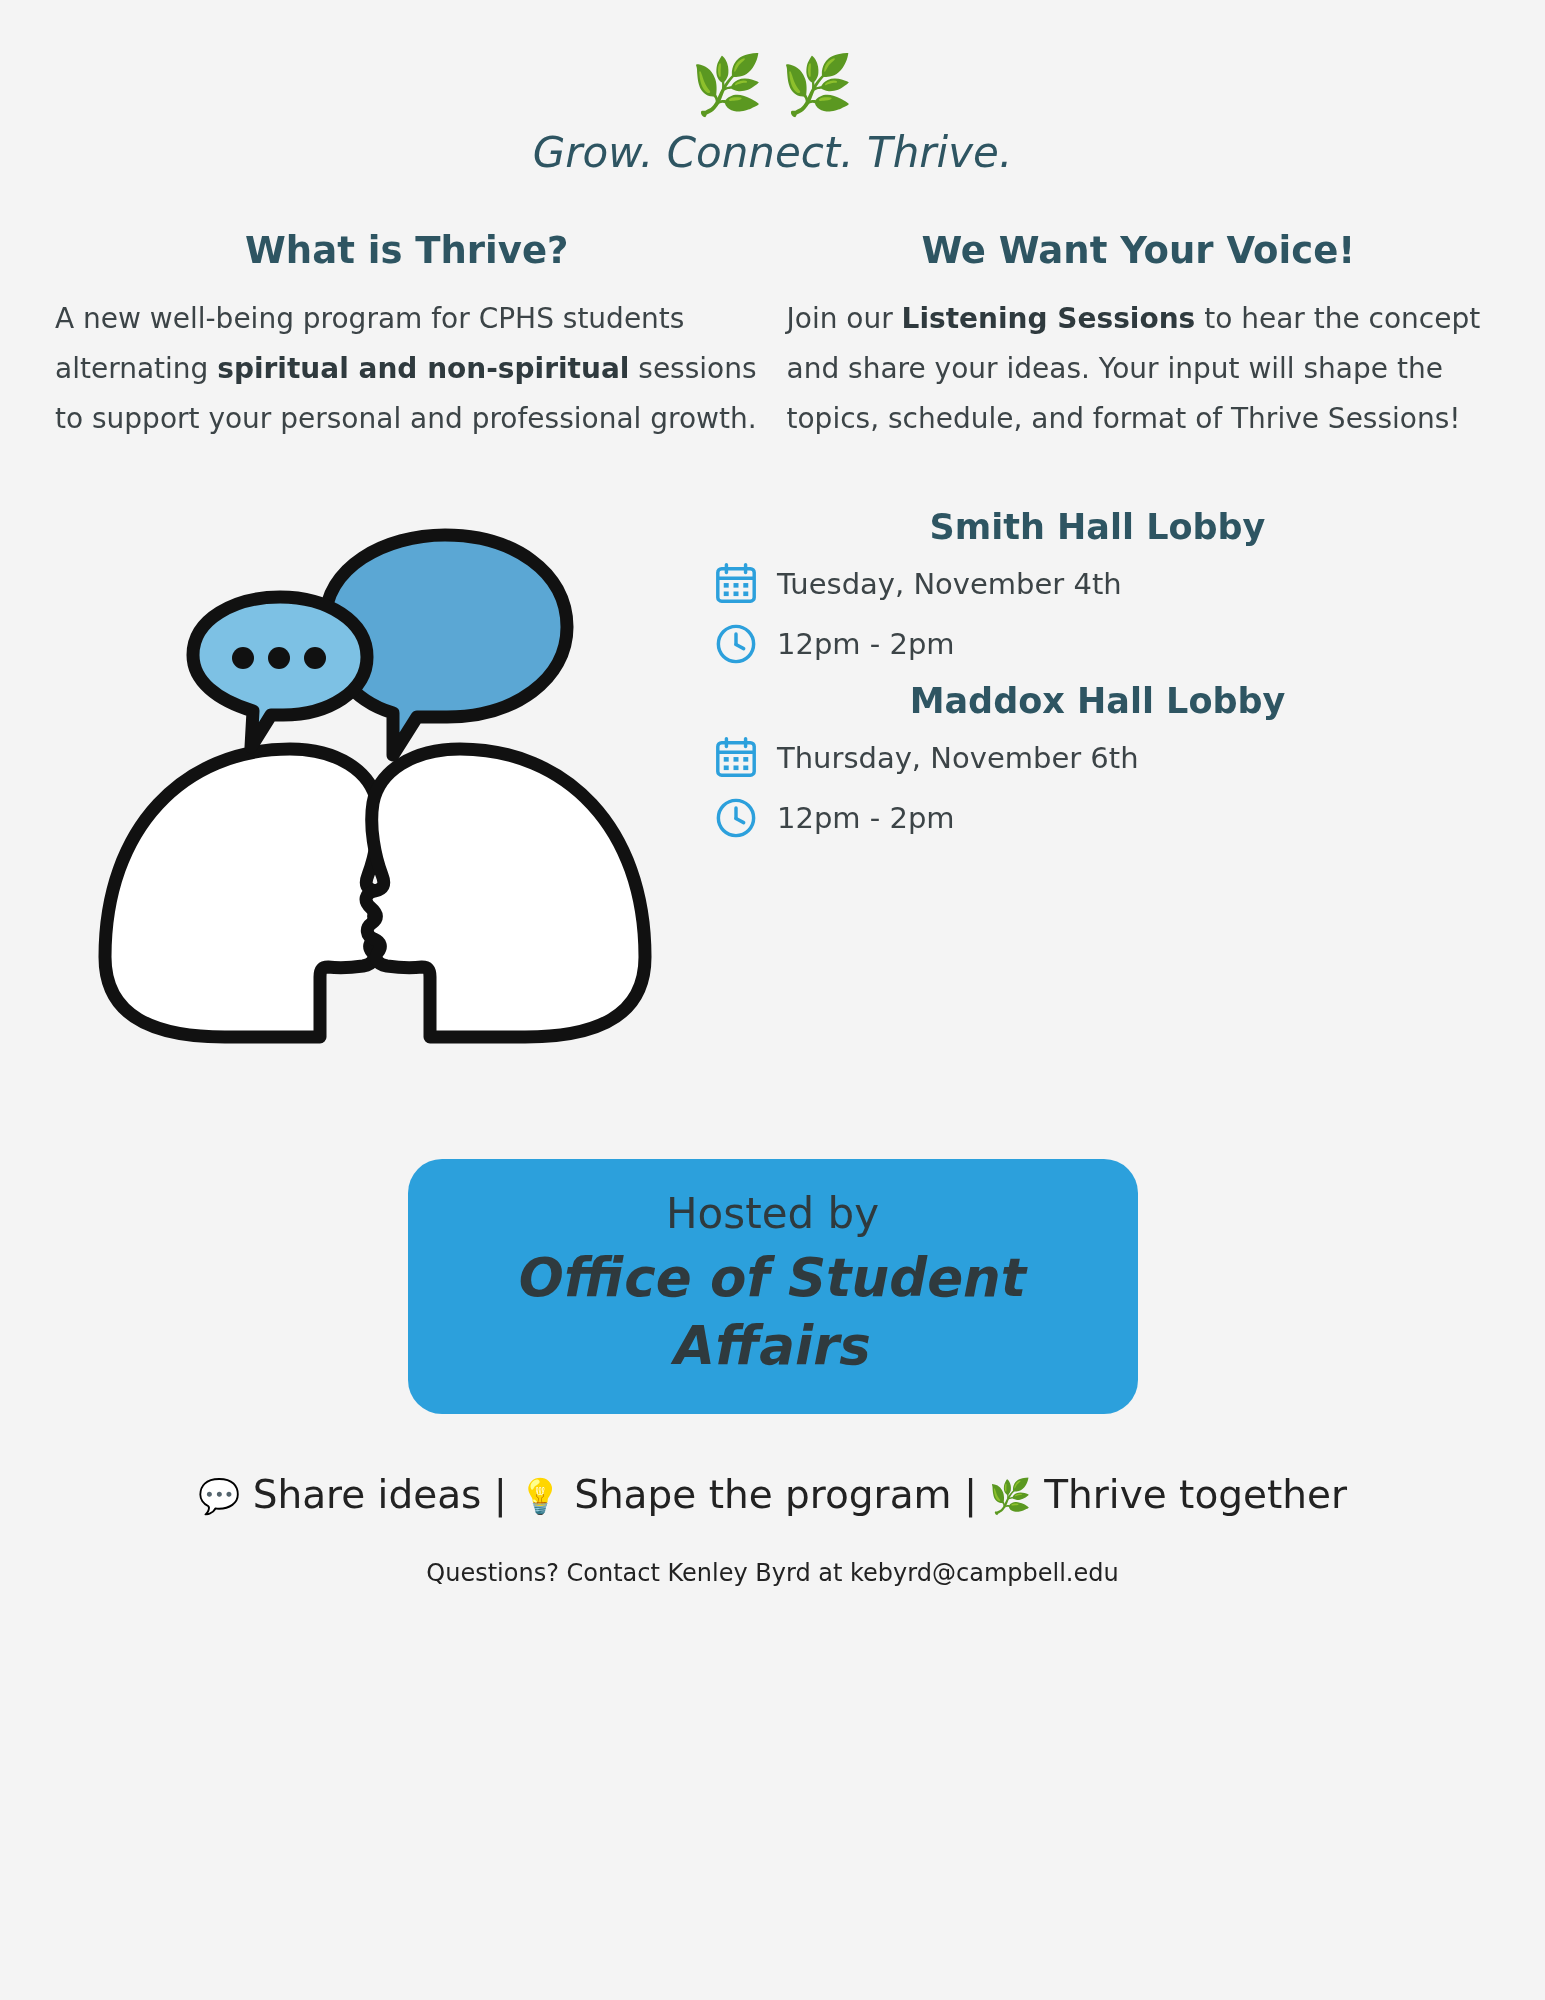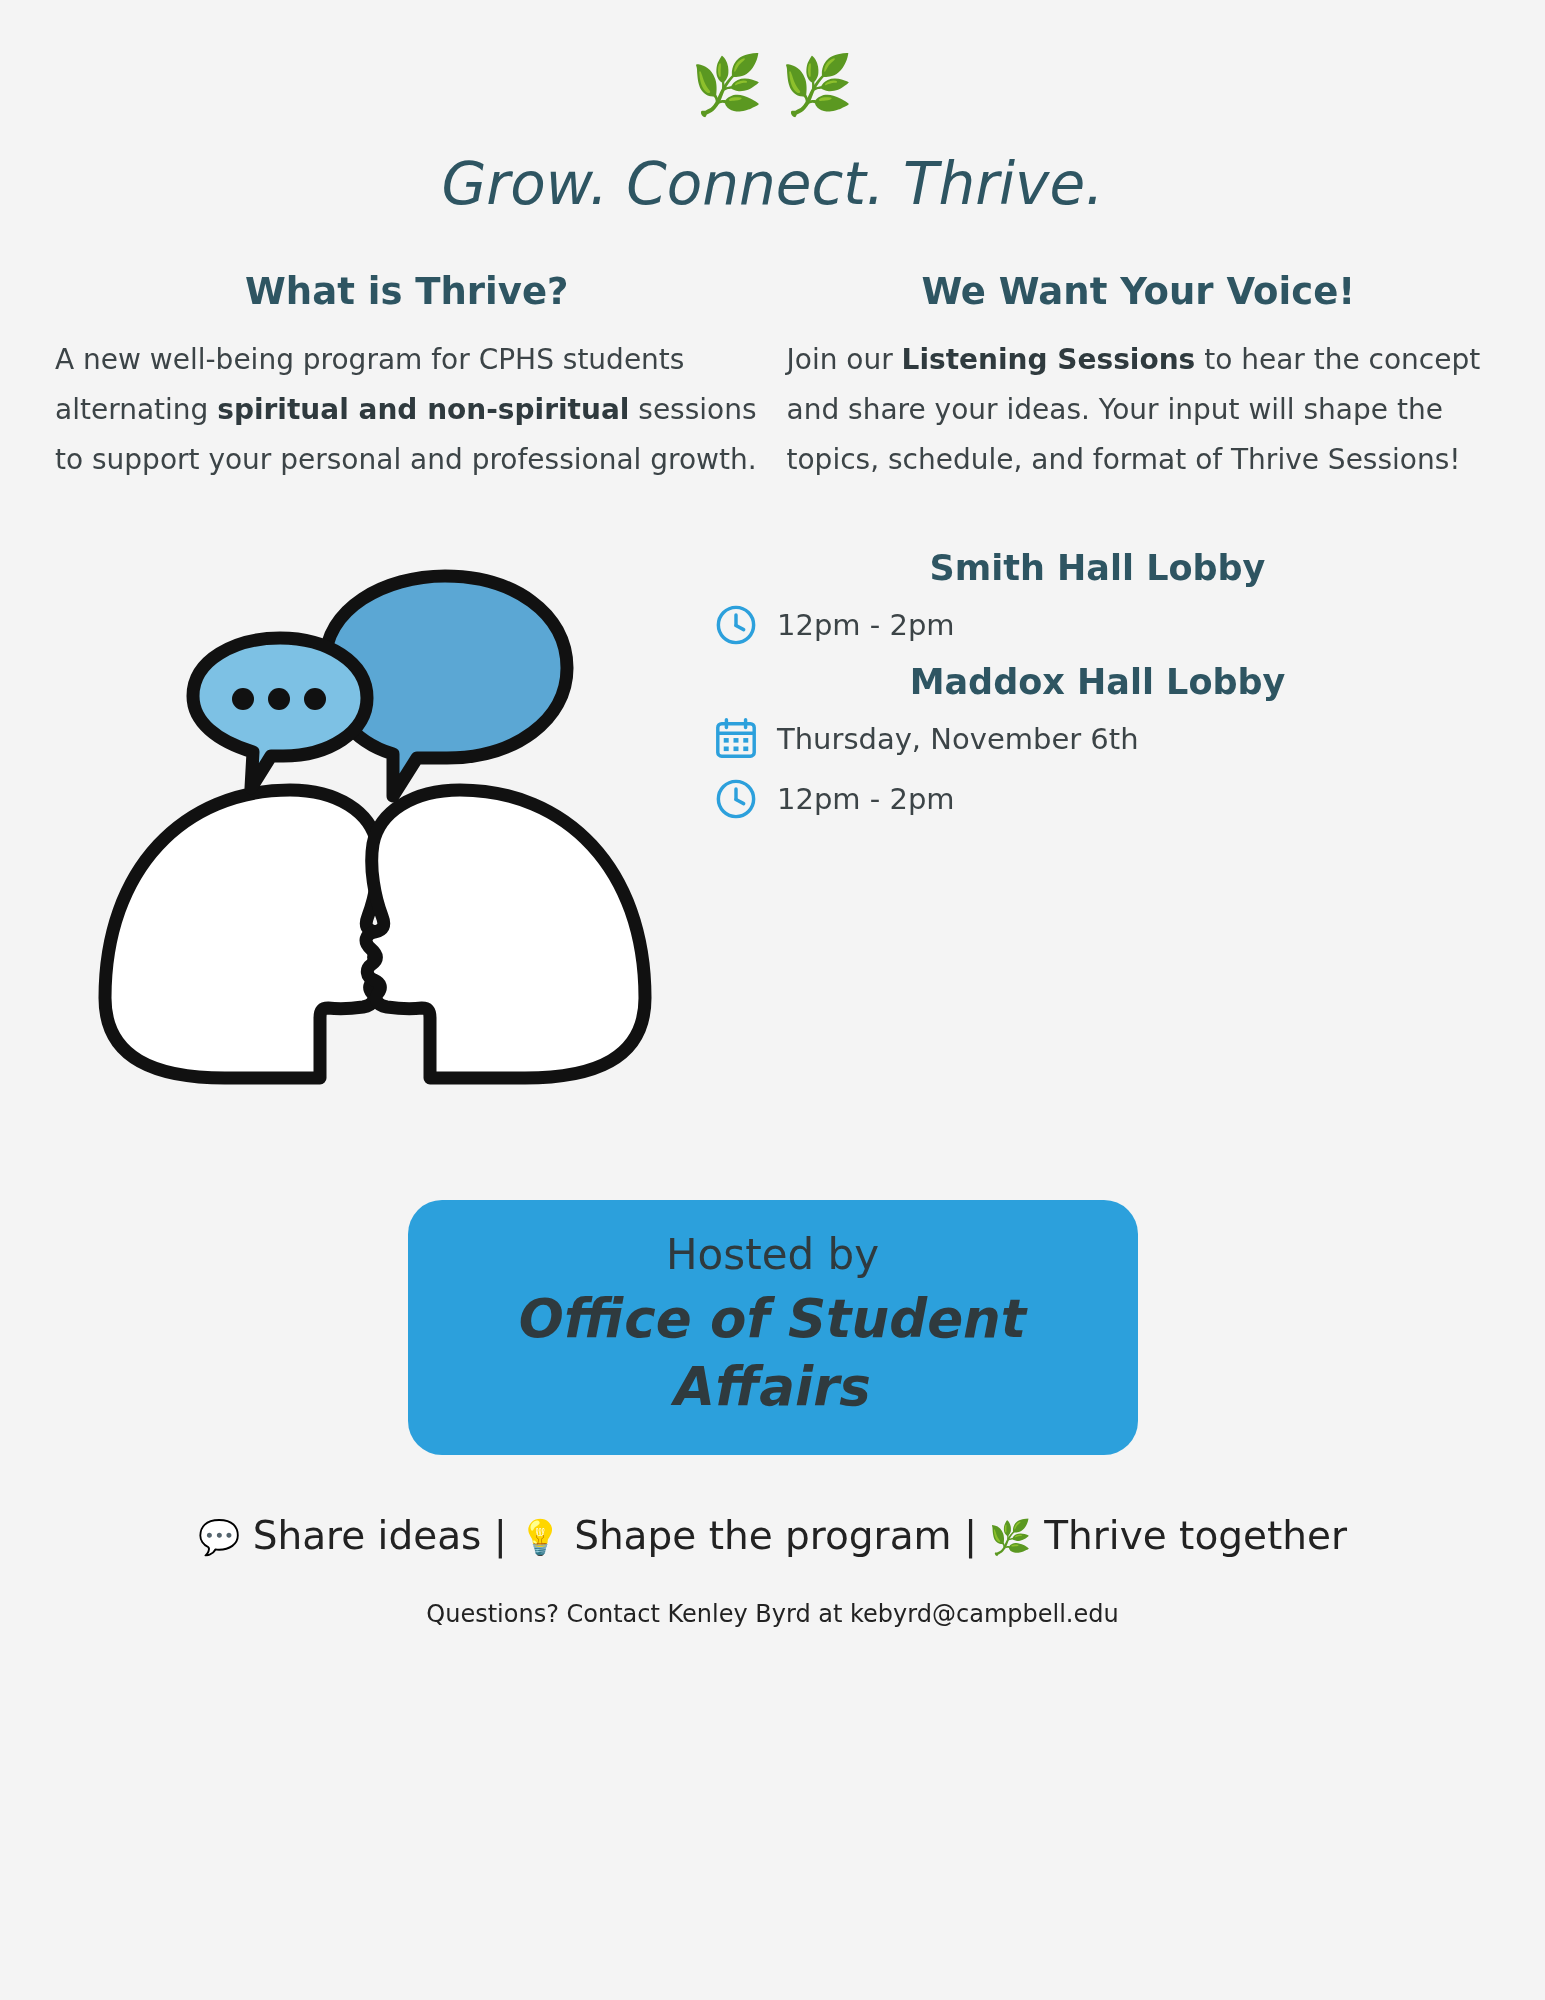--- a/index.html
+++ b/index.html
@@ -43,22 +43,22 @@
     color: #2e5562;
     line-height: 1;
     white-space: nowrap;
   }
   .sprig {
     font-size: 58px;
     line-height: 1;
     display: inline-block;
   }
   .subtitle {
-    margin-top: 36px;
-    font-size: 58px;
+    margin-top: 14px;
+    font-size: 42px;
     font-style: italic;
     color: #2e5562;
     font-family: "DejaVu Sans", sans-serif;
   }
 
   
   .cols {
     display: flex;
     margin-top: 52px;
     gap: 28px;
@@ -228,20 +228,35 @@
           <circle cx="204" cy="131" r="11" fill="#111111"></circle>
           <circle cx="240" cy="131" r="11" fill="#111111"></circle>
         </g>
       </svg>
     </div>
 
     <div class="events">
 
       <div class="event-block">
         <div class="event-title">Smith Hall Lobby</div>
+        <div class="event-line">
+          <svg class="ic" viewBox="0 0 24 24">
+            <rect x="2.5" y="4" width="19" height="17" rx="2" fill="none" stroke="#2ca0dc" stroke-width="1.8"></rect>
+            <line x1="2.5" y1="9" x2="21.5" y2="9" stroke="#2ca0dc" stroke-width="1.8"></line>
+            <line x1="7" y1="2" x2="7" y2="6" stroke="#2ca0dc" stroke-width="1.8" stroke-linecap="round"></line>
+            <line x1="17" y1="2" x2="17" y2="6" stroke="#2ca0dc" stroke-width="1.8" stroke-linecap="round"></line>
+            <rect x="5.6" y="11.5" width="2.6" height="2.4" fill="#2ca0dc"></rect>
+            <rect x="10.7" y="11.5" width="2.6" height="2.4" fill="#2ca0dc"></rect>
+            <rect x="15.8" y="11.5" width="2.6" height="2.4" fill="#2ca0dc"></rect>
+            <rect x="5.6" y="15.9" width="2.6" height="2.4" fill="#2ca0dc"></rect>
+            <rect x="10.7" y="15.9" width="2.6" height="2.4" fill="#2ca0dc"></rect>
+            <rect x="15.8" y="15.9" width="2.6" height="2.4" fill="#2ca0dc"></rect>
+          </svg>
+          <span>Tuesday, November 4th</span>
+        </div>
         <div class="event-line">
           <svg class="ic" viewBox="0 0 24 24">
             <circle cx="12" cy="12" r="9.2" fill="none" stroke="#2ca0dc" stroke-width="1.8"></circle>
             <line x1="12" y1="6.8" x2="12" y2="12.3" stroke="#2ca0dc" stroke-width="1.8" stroke-linecap="round"></line>
             <line x1="12" y1="12.3" x2="16" y2="14.4" stroke="#2ca0dc" stroke-width="1.8" stroke-linecap="round"></line>
           </svg>
           <span>12pm - 2pm</span>
         </div>
       </div>
 

